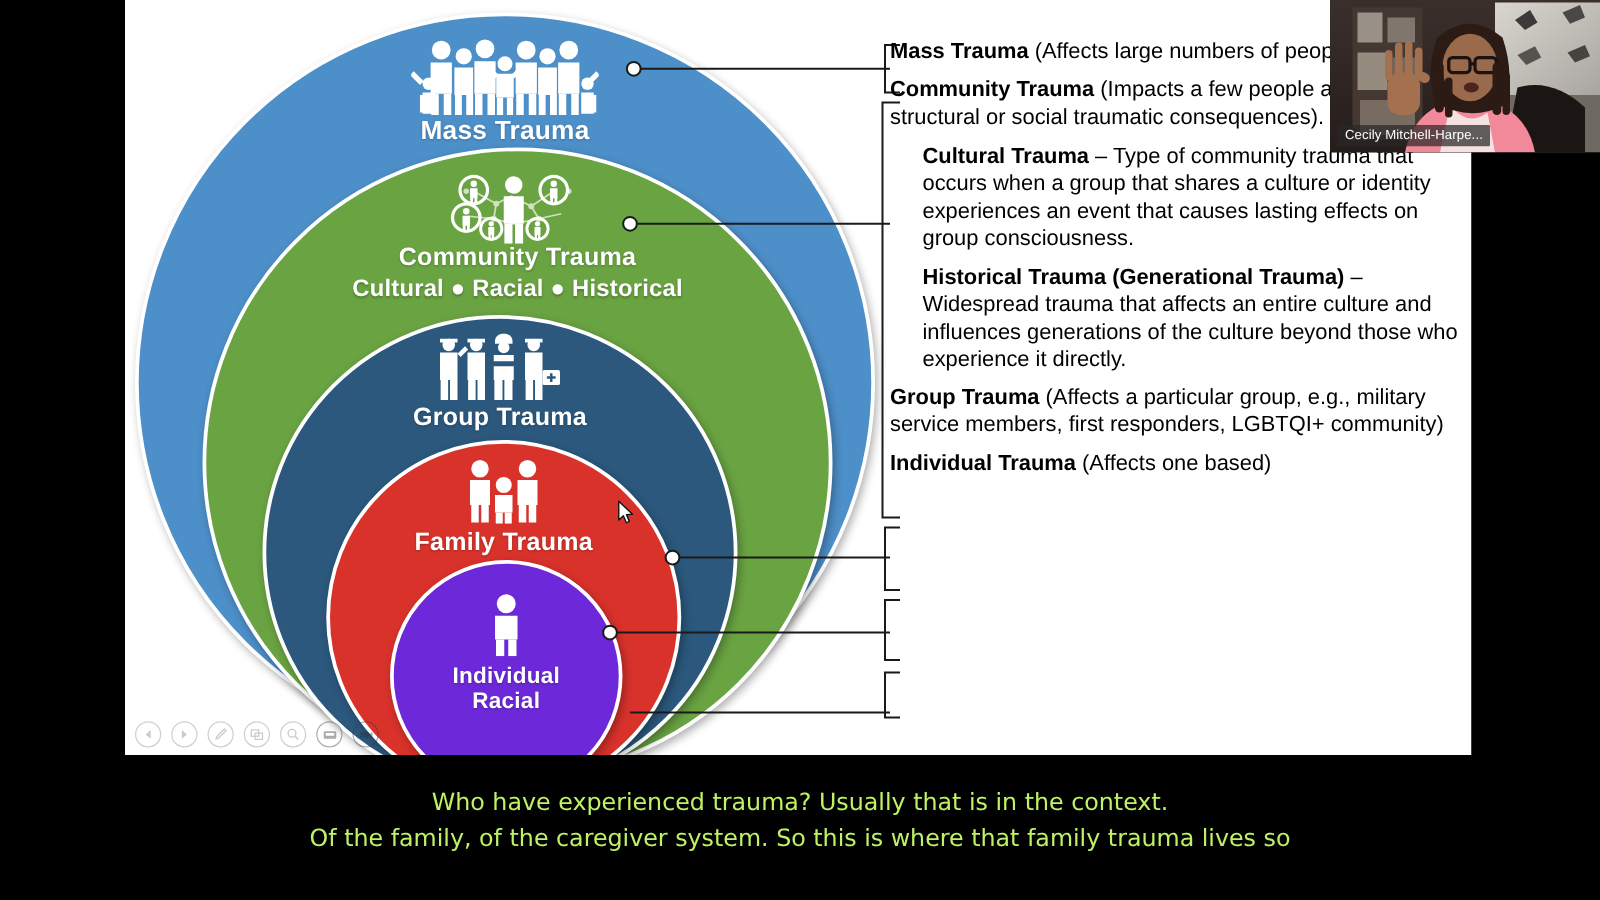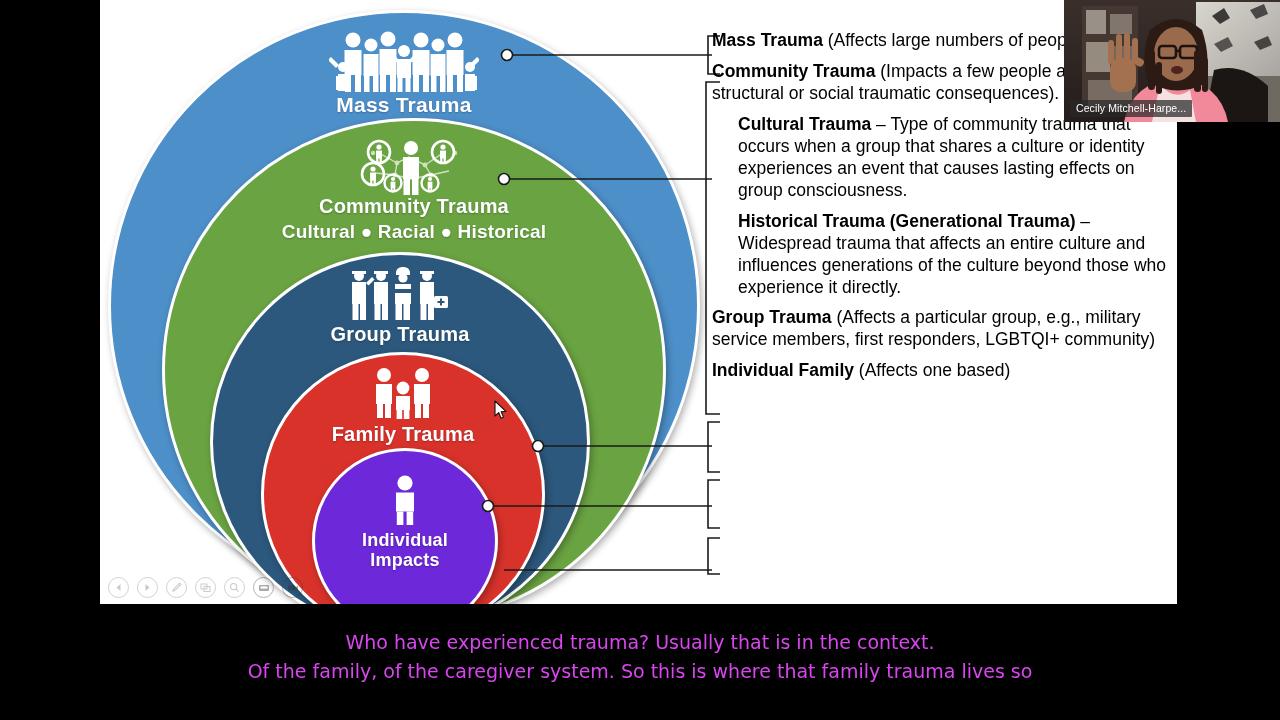--- a/index.html
+++ b/index.html
@@ -113,21 +113,21 @@
     letter-spacing: .1px;
     white-space: nowrap;
     border-radius: 1px;
   }
 
   
   #captions {
     position: absolute;
     left: 0; right: 0; top: 628px;
     text-align: center;
-    color: #d946ef;
+    color: #bef264;
     font-size: 19px;
     line-height: 1.55;
     font-family: "DejaVu Sans", sans-serif;
   }
   #captions div { white-space: nowrap; }
 </style>
 </head>
 <body>
 
 <div id="stage">
@@ -318,21 +318,21 @@
       <div class="icon-art" id="art-individual">
         <svg width="34" height="50" viewBox="0 0 34 50" fill="#ffffff">
           <circle cx="17" cy="8" r="7.6"></circle>
           <path d="M8 17.5h18v19H8z"></path>
           <path d="M8.8 36.5h6.6v13.5H8.8z"></path>
             <path d="M18.6 36.5h6.6v13.5h-6.6z"></path>
         </svg>
       </div>
       <div class="ring-label" id="lbl-individual">
         <span>Individual</span><br>
-        <span>Impacts</span>
+        <span>Racial</span>
       </div>
     </div>
 
     <svg id="leaders" viewBox="0 0 1077 604">
       <g stroke="#1a1a1a" stroke-width="1.6" fill="none">
 
         <path d="M412 55 H 612"></path>
         <path d="M620 36 H 608 V 74 H 620"></path>
 
         <path d="M410 179 H 612"></path>
@@ -365,21 +365,21 @@
       <div class="tline indent">
         <b>Cultural Trauma</b><span> – Type of community trauma that occurs when a group that shares a culture or identity experiences an event that causes lasting effects on group consciousness.</span>
       </div>
       <div class="tline indent">
         <b>Historical Trauma (Generational Trauma)</b><span> – Widespread trauma that affects an entire culture and influences generations of the culture beyond those who experience it directly.</span>
       </div>
       <div class="tline gap-top">
         <b>Group Trauma</b><span> (Affects a particular group, e.g., military service members, first responders, LGBTQI+ community)</span>
       </div>
       <div class="tline">
-        <b>Individual Family</b><span> (Affects one based)</span>
+        <b>Individual Trauma</b><span> (Affects one based)</span>
       </div>
     </div>
 
     <div id="toolbar">
       <div class="tb-btn">
         <svg width="9" height="9" viewBox="0 0 9 9">
             <path d="M6.5 1L2.5 4.5l4 3.5z" fill="currentColor"></path>
           </svg>
       </div>
       <div class="tb-btn">

